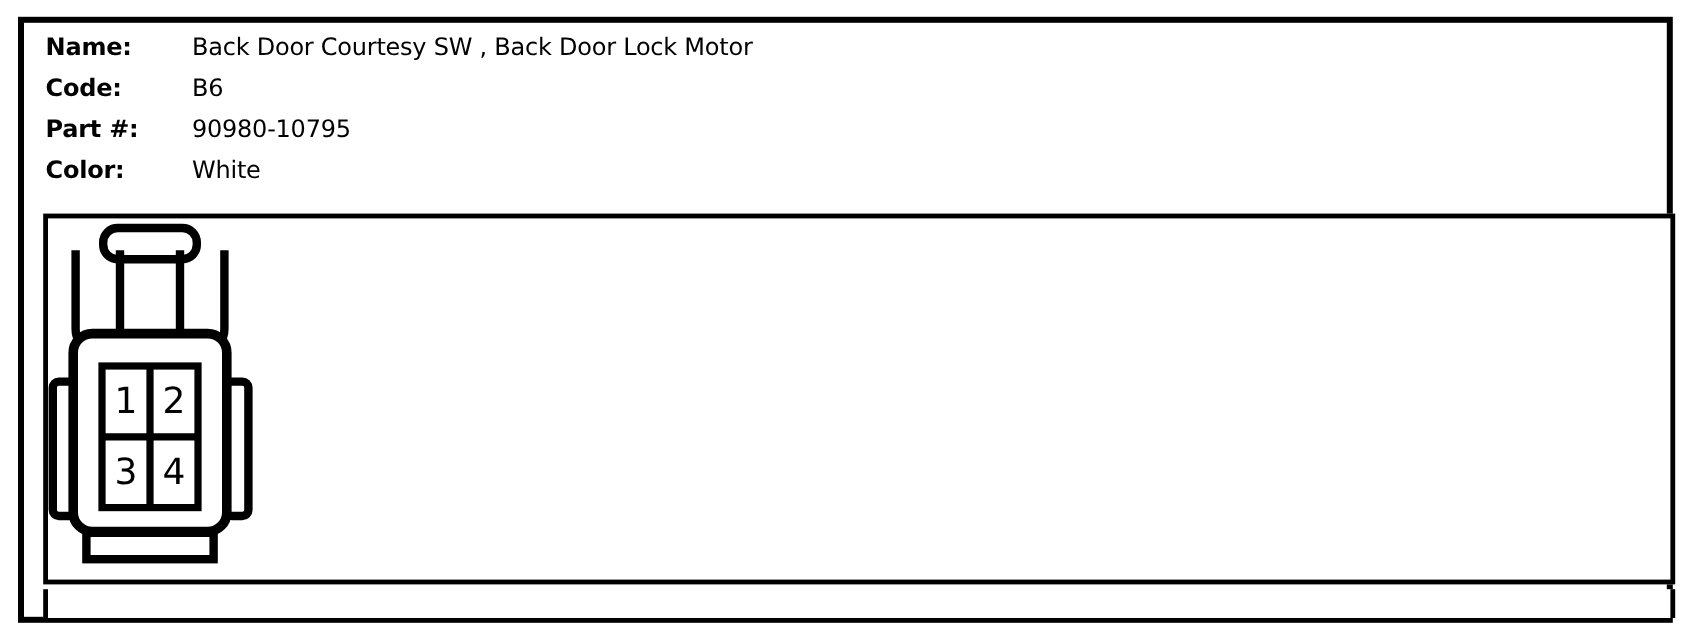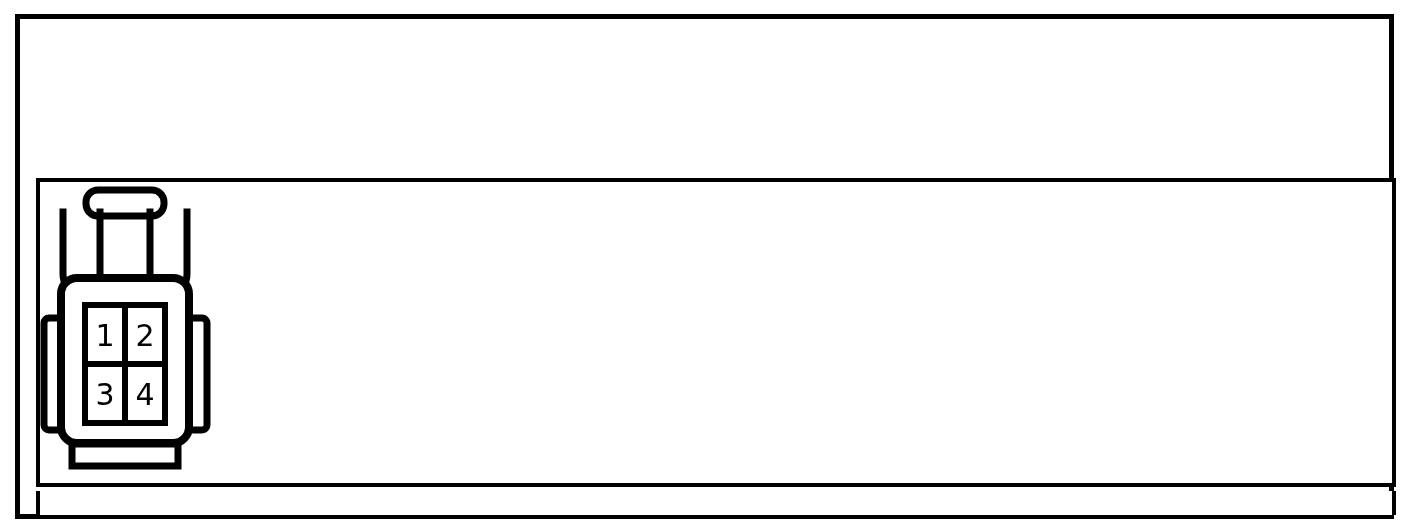--- a/index.html
+++ b/index.html
@@ -97,20 +97,39 @@
     dominant-baseline: central;
   }
 </style>
 </head>
 <body>
 
 <div id="page">
 
   <div class="outer-frame"></div>
 
+  <div class="info-block">
+
+    <div class="info-row">
+      <span class="info-label">Name:</span><span class="info-value">Back Door Courtesy SW , Back Door Lock Motor</span>
+    </div>
+
+    <div class="info-row">
+      <span class="info-label">Code:</span><span class="info-value">B6</span>
+    </div>
+
+    <div class="info-row">
+      <span class="info-label">Part #:</span><span class="info-value">90980-10795</span>
+    </div>
+
+    <div class="info-row">
+      <span class="info-label">Color:</span><span class="info-value">White</span>
+    </div>
+
+  </div>
 
   <div class="diagram-panel">
 
     <div class="connector">
       <svg width="200" height="305" viewBox="0 0 200 305" xmlns="http://www.w3.org/2000/svg">
 
         <rect x="46" y="8" width="78" height="26" rx="12" ry="12" fill="none" stroke="#000000" stroke-width="7"></rect>
 
         <path d="M 23 30 L 23 92 Q 23 106 37 106 L 60 106 L 60 30" fill="none" stroke="#000000" stroke-width="7" stroke-linecap="square"></path>
 

